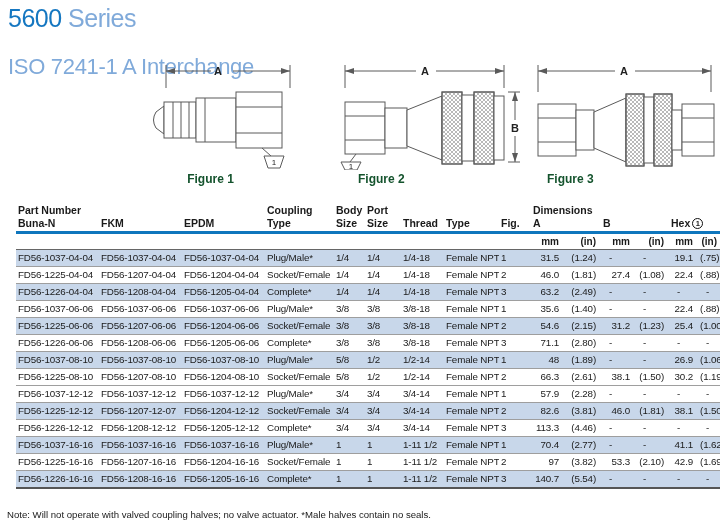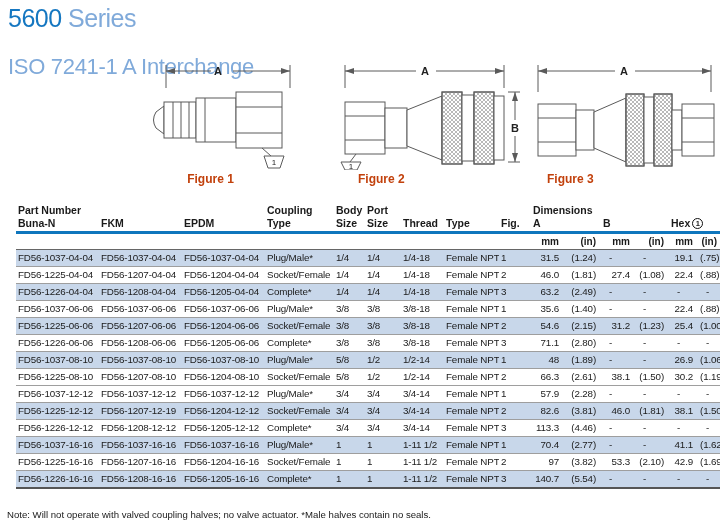--- a/index.html
+++ b/index.html
@@ -11,21 +11,21 @@
   .title-block { position:absolute; top:5px; left:8px; line-height:26px; }
   .title-line1 { font-size:25px; letter-spacing:-0.5px; }
   .title-num { color:#1577c1; }
   .title-word { color:#80aada; }
   .title-line2 { font-size:22px; color:#80aada; letter-spacing:-0.3px;margin-top:23px; }
 
   
   .figures { position:absolute; top:58px; left:0; width:720px; height:130px; }
   .figure { position:absolute; top:0; }
   .figure svg { display:block; }
-  .fig-label { font-size:12px; font-weight:bold; color:#c2410c; margin-top:2px; }
+  .fig-label { font-size:12px; font-weight:bold; color:#14532d; margin-top:2px; }
   #fig1 { left:142px; width:155px; }
   #fig2 { left:338px; width:188px; }
   #fig3 { left:533px; width:182px; }
   #fig1 .fig-label { text-align:center; padding-right:18px; }
   #fig2 .fig-label { padding-left:20px; }
   #fig3 .fig-label { padding-left:14px; }
 
   
   .section-title { position:absolute; top:188px; left:7px; font-size:12.5px; font-weight:bold; color:#0e76bd; }
 
@@ -373,21 +373,21 @@
           <td class="col-fig">1</td>
           <td class="col-a_mm">57.9</td>
           <td class="col-a_in">(2.28)</td>
           <td class="col-b_mm dash">-</td>
           <td class="col-b_in dash">-</td>
           <td class="col-hex_mm dash">-</td>
           <td class="col-hex_in dash">-</td>
         </tr>
         <tr class="shaded">
           <td class="col-buna">FD56-1225-12-12</td>
-          <td class="col-fkm">FD56-1207-12-19</td>
+          <td class="col-fkm">FD56-1207-12-07</td>
           <td class="col-epdm">FD56-1204-12-12</td>
           <td class="col-coupling">Socket/Female</td>
           <td class="col-body">3/4</td>
           <td class="col-port">3/4</td>
           <td class="col-thread">3/4-14</td>
           <td class="col-type">Female NPT</td>
           <td class="col-fig">2</td>
           <td class="col-a_mm">82.6</td>
           <td class="col-a_in">(3.81)</td>
           <td class="col-b_mm">46.0</td>

